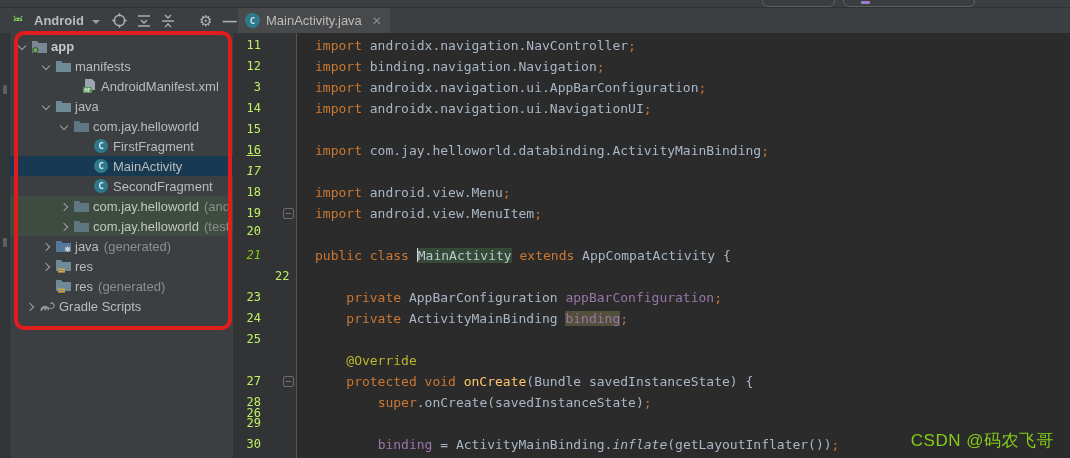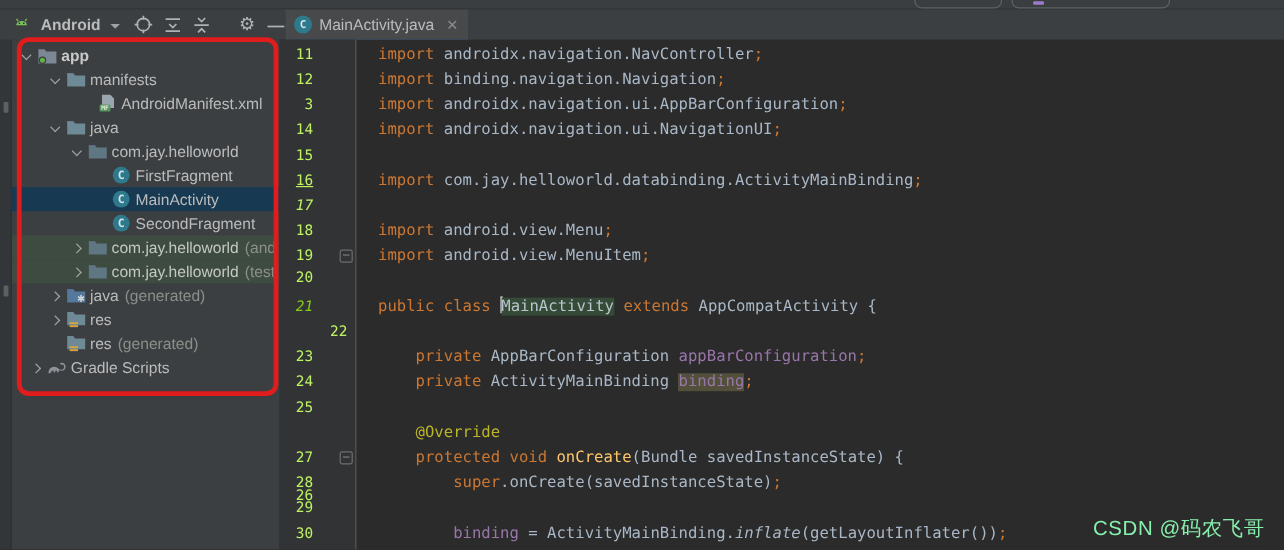--- a/index.html
+++ b/index.html
@@ -84,21 +84,21 @@
   .tok-fld { color:#9876aa; }
   .tok-mth { color:#ffc66b; }
   .tok-ann { color:#bbb529; }
   .tok-smth{ color:#a9b7c6; font-style:italic; }
   .tok-hlg { color:#b9c6ce; background:#364b37; }
   .tok-hly { color:#9876aa; background:#52503a; }
   .caret { display:inline-block; width:0; height:14px; border-left:2px solid #d4d4d4;
            vertical-align:-2px; margin-right:-1px; }
 
   
-  .watermark { position:absolute; right:16px; bottom:6px; color:#86efac; font-size:17px;
+  .watermark { position:absolute; right:16px; bottom:6px; color:#84cc16; font-size:17px;
                letter-spacing:0.5px; z-index:60; }
 
   svg { display:block; }
 </style>
 </head>
 <body>
 
 <div class="app">
 
   <div class="top-strip">

